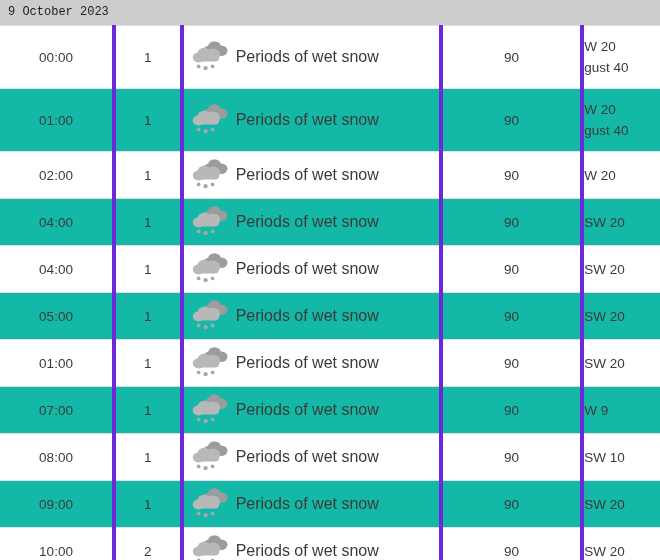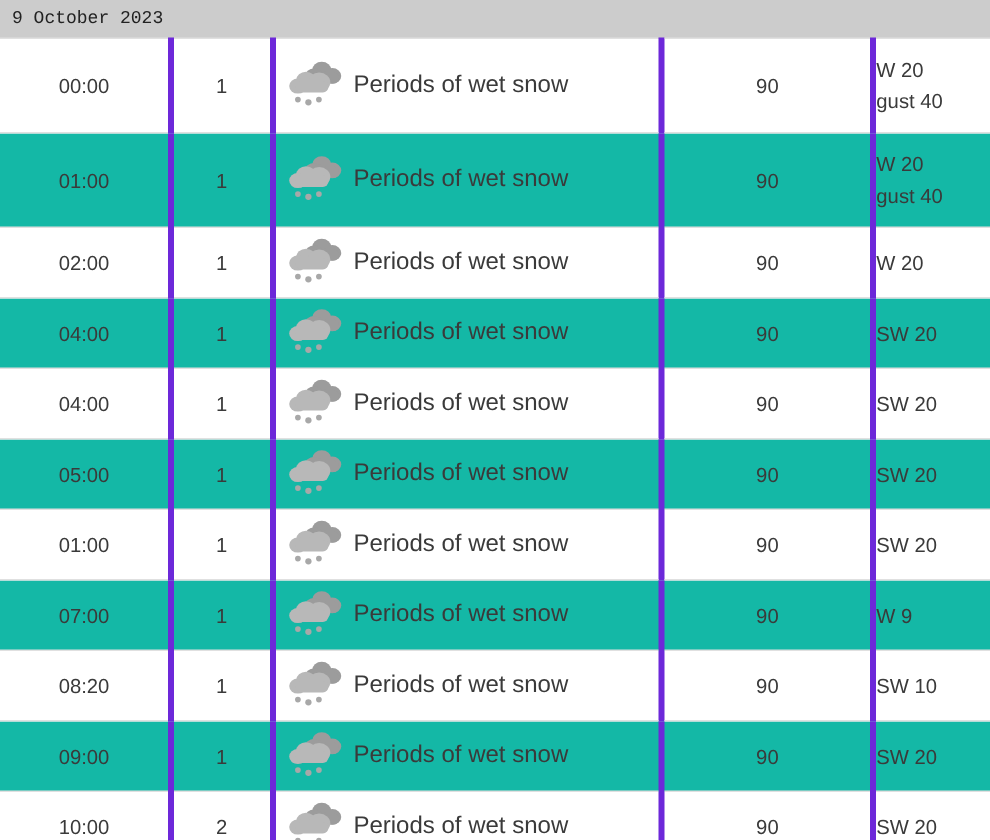--- a/index.html
+++ b/index.html
@@ -417,21 +417,21 @@
           <div class="cell-pad">90</div>
         </td>
         <td class="col-wind">
           <div class="cell-pad">
             <span class="wind-line">W 9</span>
           </div>
         </td>
       </tr>
       <tr class="forecast-row even">
         <td class="col-time">
-          <div class="cell-pad">08:20</div>
+          <div class="cell-pad">08:00</div>
         </td>
         <td class="col-amt">
           <div class="cell-pad">1</div>
         </td>
         <td class="col-desc">
           <div class="desc-inner">
             <svg class="wx-icon" viewBox="0 0 40 36" xmlns="http://www.w3.org/2000/svg">
               <g fill="#9c9c9c">
                 <ellipse cx="24.5" cy="7.8" rx="6.4" ry="5.6"></ellipse>
                 <ellipse cx="31.5" cy="11.6" rx="6.0" ry="5.2"></ellipse>

